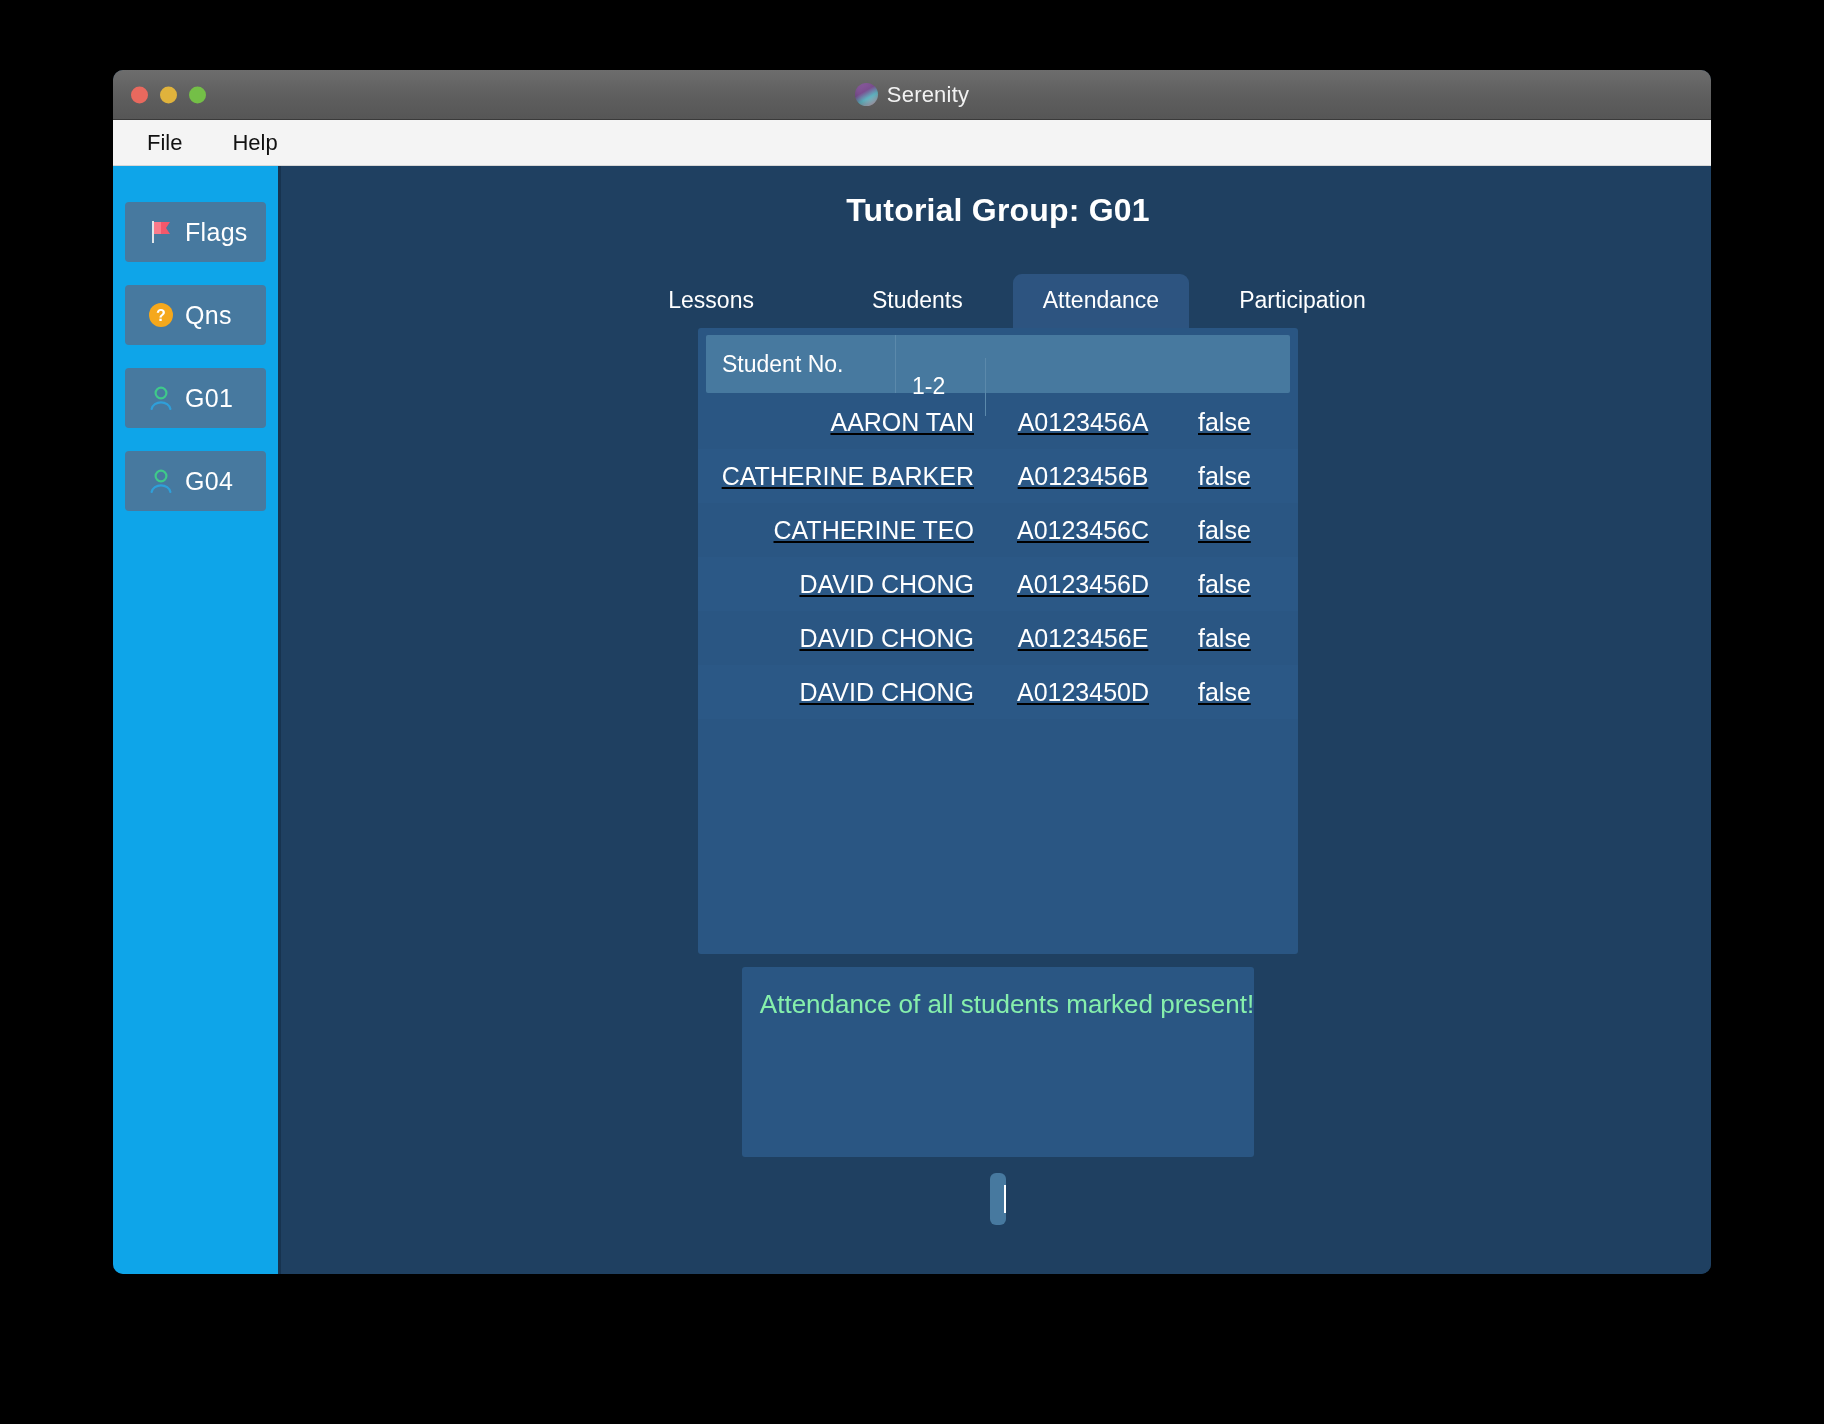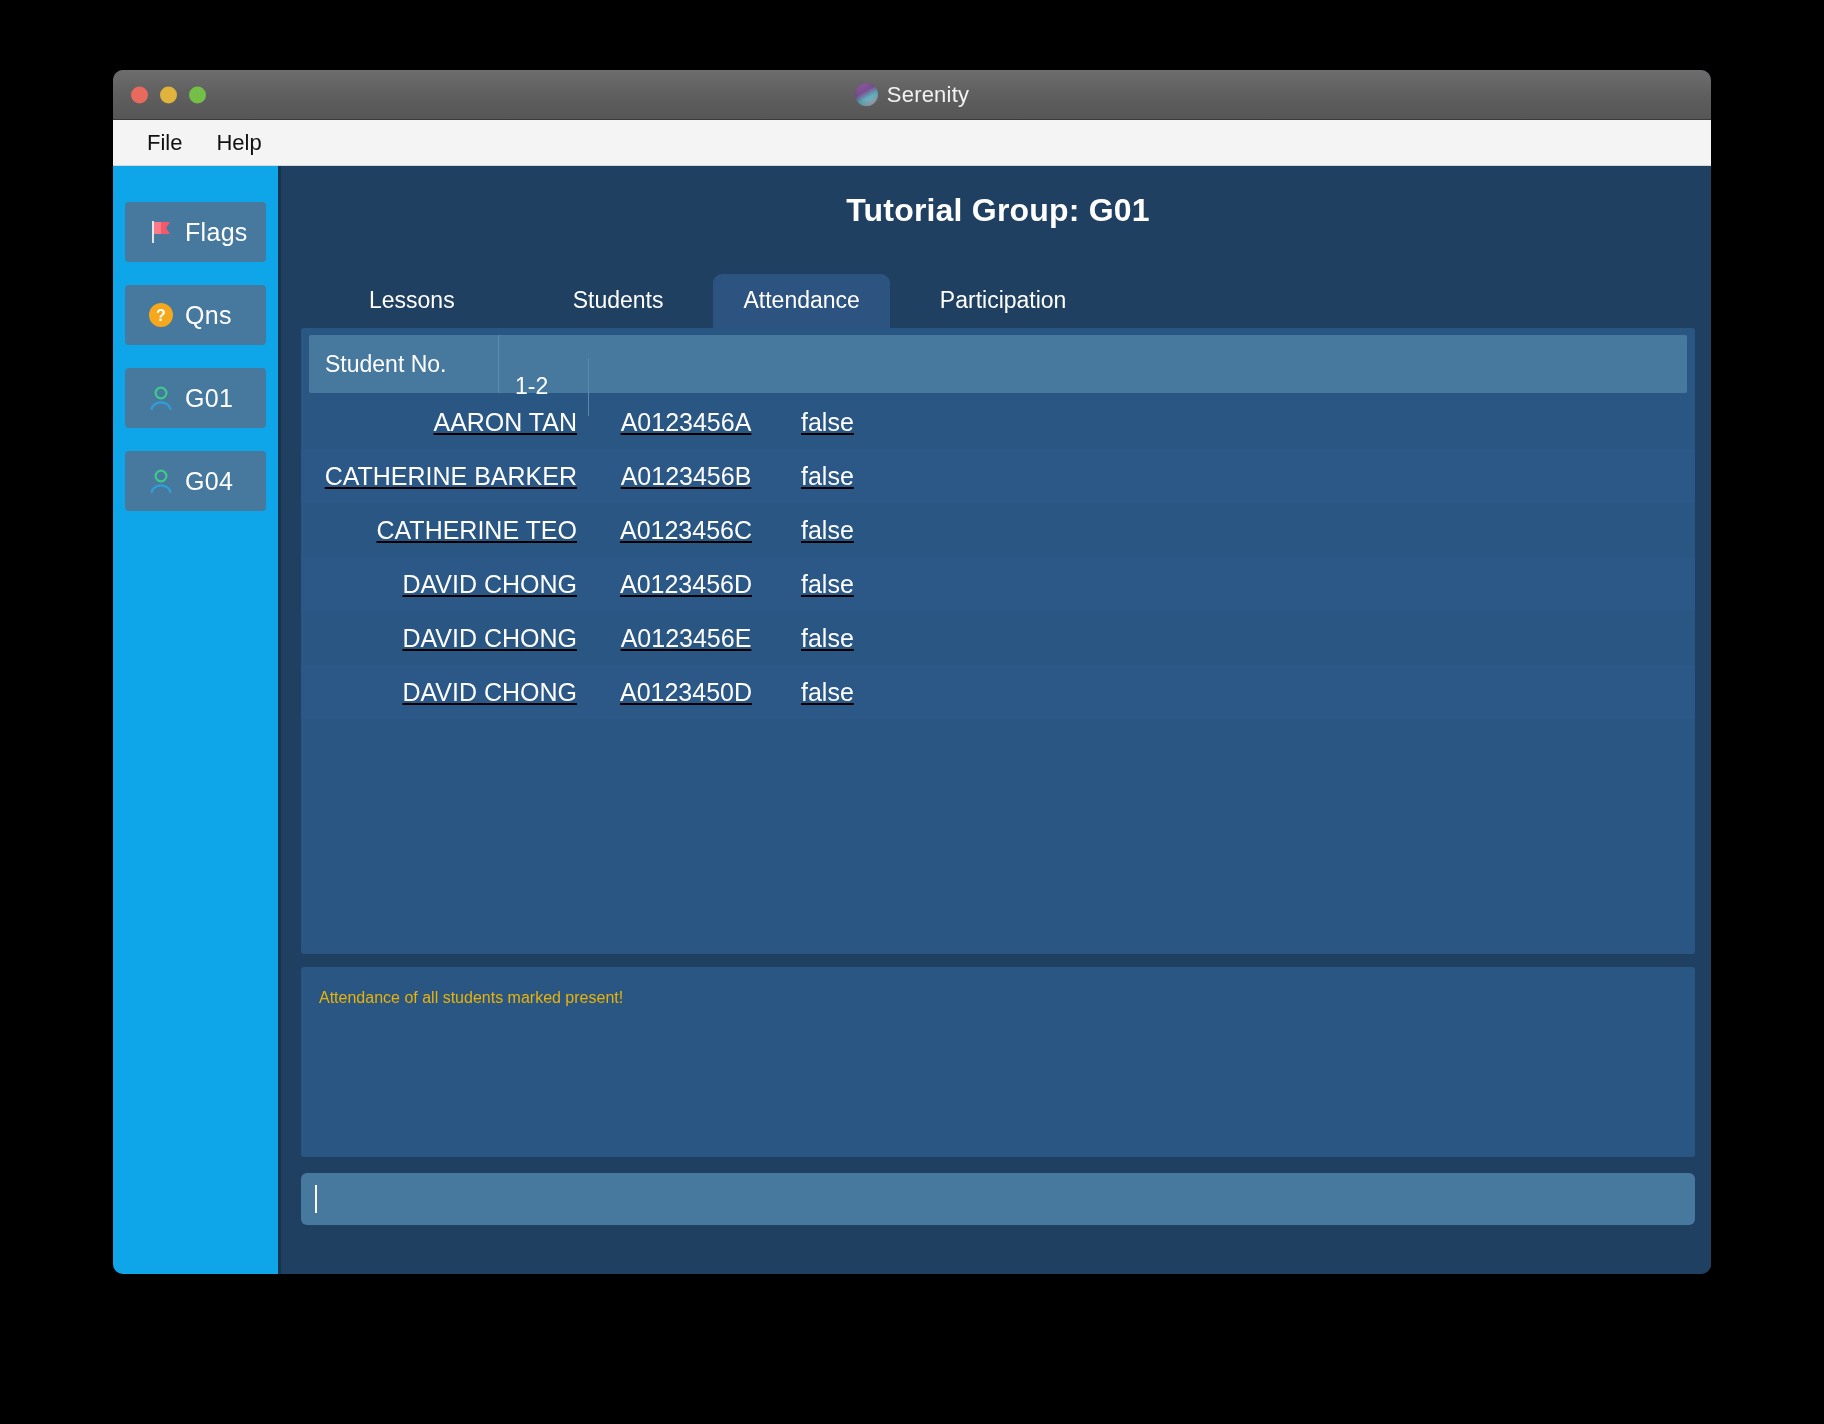--- a/index.html
+++ b/index.html
@@ -54,21 +54,21 @@
   }
   #title-text {
     color: #f2f2f2; font-size: 22px; letter-spacing: 0.2px;
   }
 
   
   #menubar {
     height: 46px; flex: none;
     background: #f4f4f4;
     display: flex; align-items: center;
-    padding-left: 30px; gap: 26px;
+    padding-left: 30px; gap: 42px;
     border-bottom: 1px solid #d7d7d7;
   }
   .menu-item {
     font-size: 22px; color: #111; cursor: default;
     padding: 2px 4px;
   }
 
   
   #window-body { flex: 1; display: flex; min-height: 0; }
 
@@ -92,20 +92,21 @@
     color: #ffffff; font-size: 25px; letter-spacing: 0.3px;
   }
   .side-icon { width: 28px; height: 28px; display: block; flex: none; }
 
   
   #main {
     flex: 1; min-width: 0;
     background: #1f4061;
     display: flex; flex-direction: column;
     padding: 0 16px 0 20px;
+    align-items: center;
   }
   #page-title {
     color: #ffffff; font-size: 32px;
     text-align: center; margin: 26px 0 0 0;
     letter-spacing: 0.2px;
   }
 
   
   #tabs {
     margin-top: 45px;
@@ -160,21 +161,21 @@
   .cell.c-att  { width: 120px; padding-left: 20px; }
 
   
   #result-box {
     margin-top: 13px;
     height: 190px; flex: none;
     background: #2a5683;
     border-radius: 3px;
     padding: 22px 0 0 18px;
   }
-  #result-text { color: #eab308; font-size: 16px; }
+  #result-text { color: #86efac; font-size: 26px; }
 
   
   #command-box {
     margin-top: 16px; margin-bottom: 20px;
     height: 52px; flex: none;
     background: #47799f;
     border-radius: 6px;
     display: flex; align-items: center;
     padding-left: 14px;
   }

